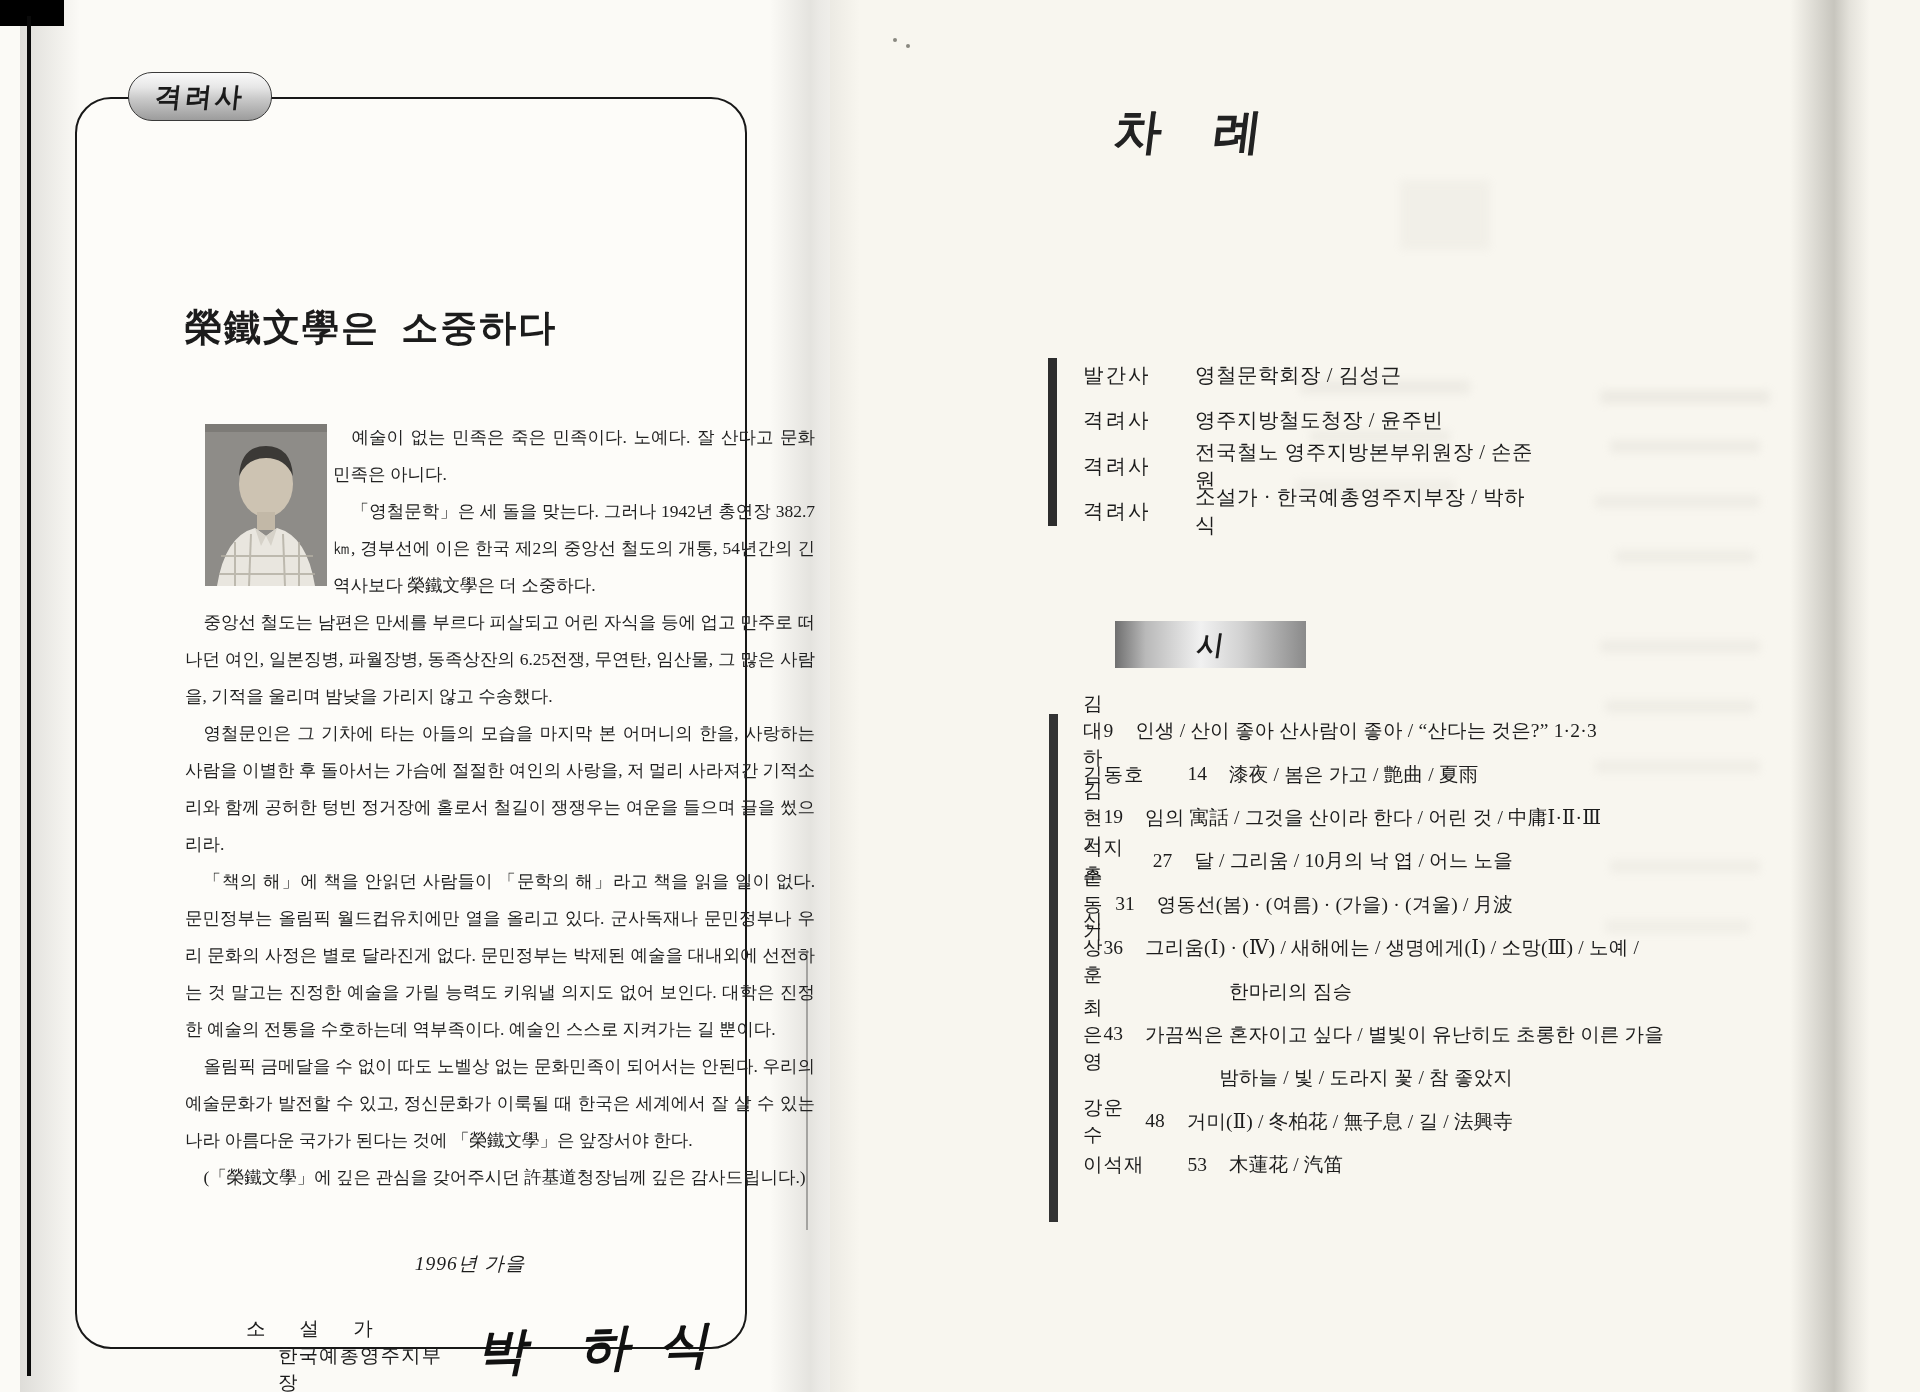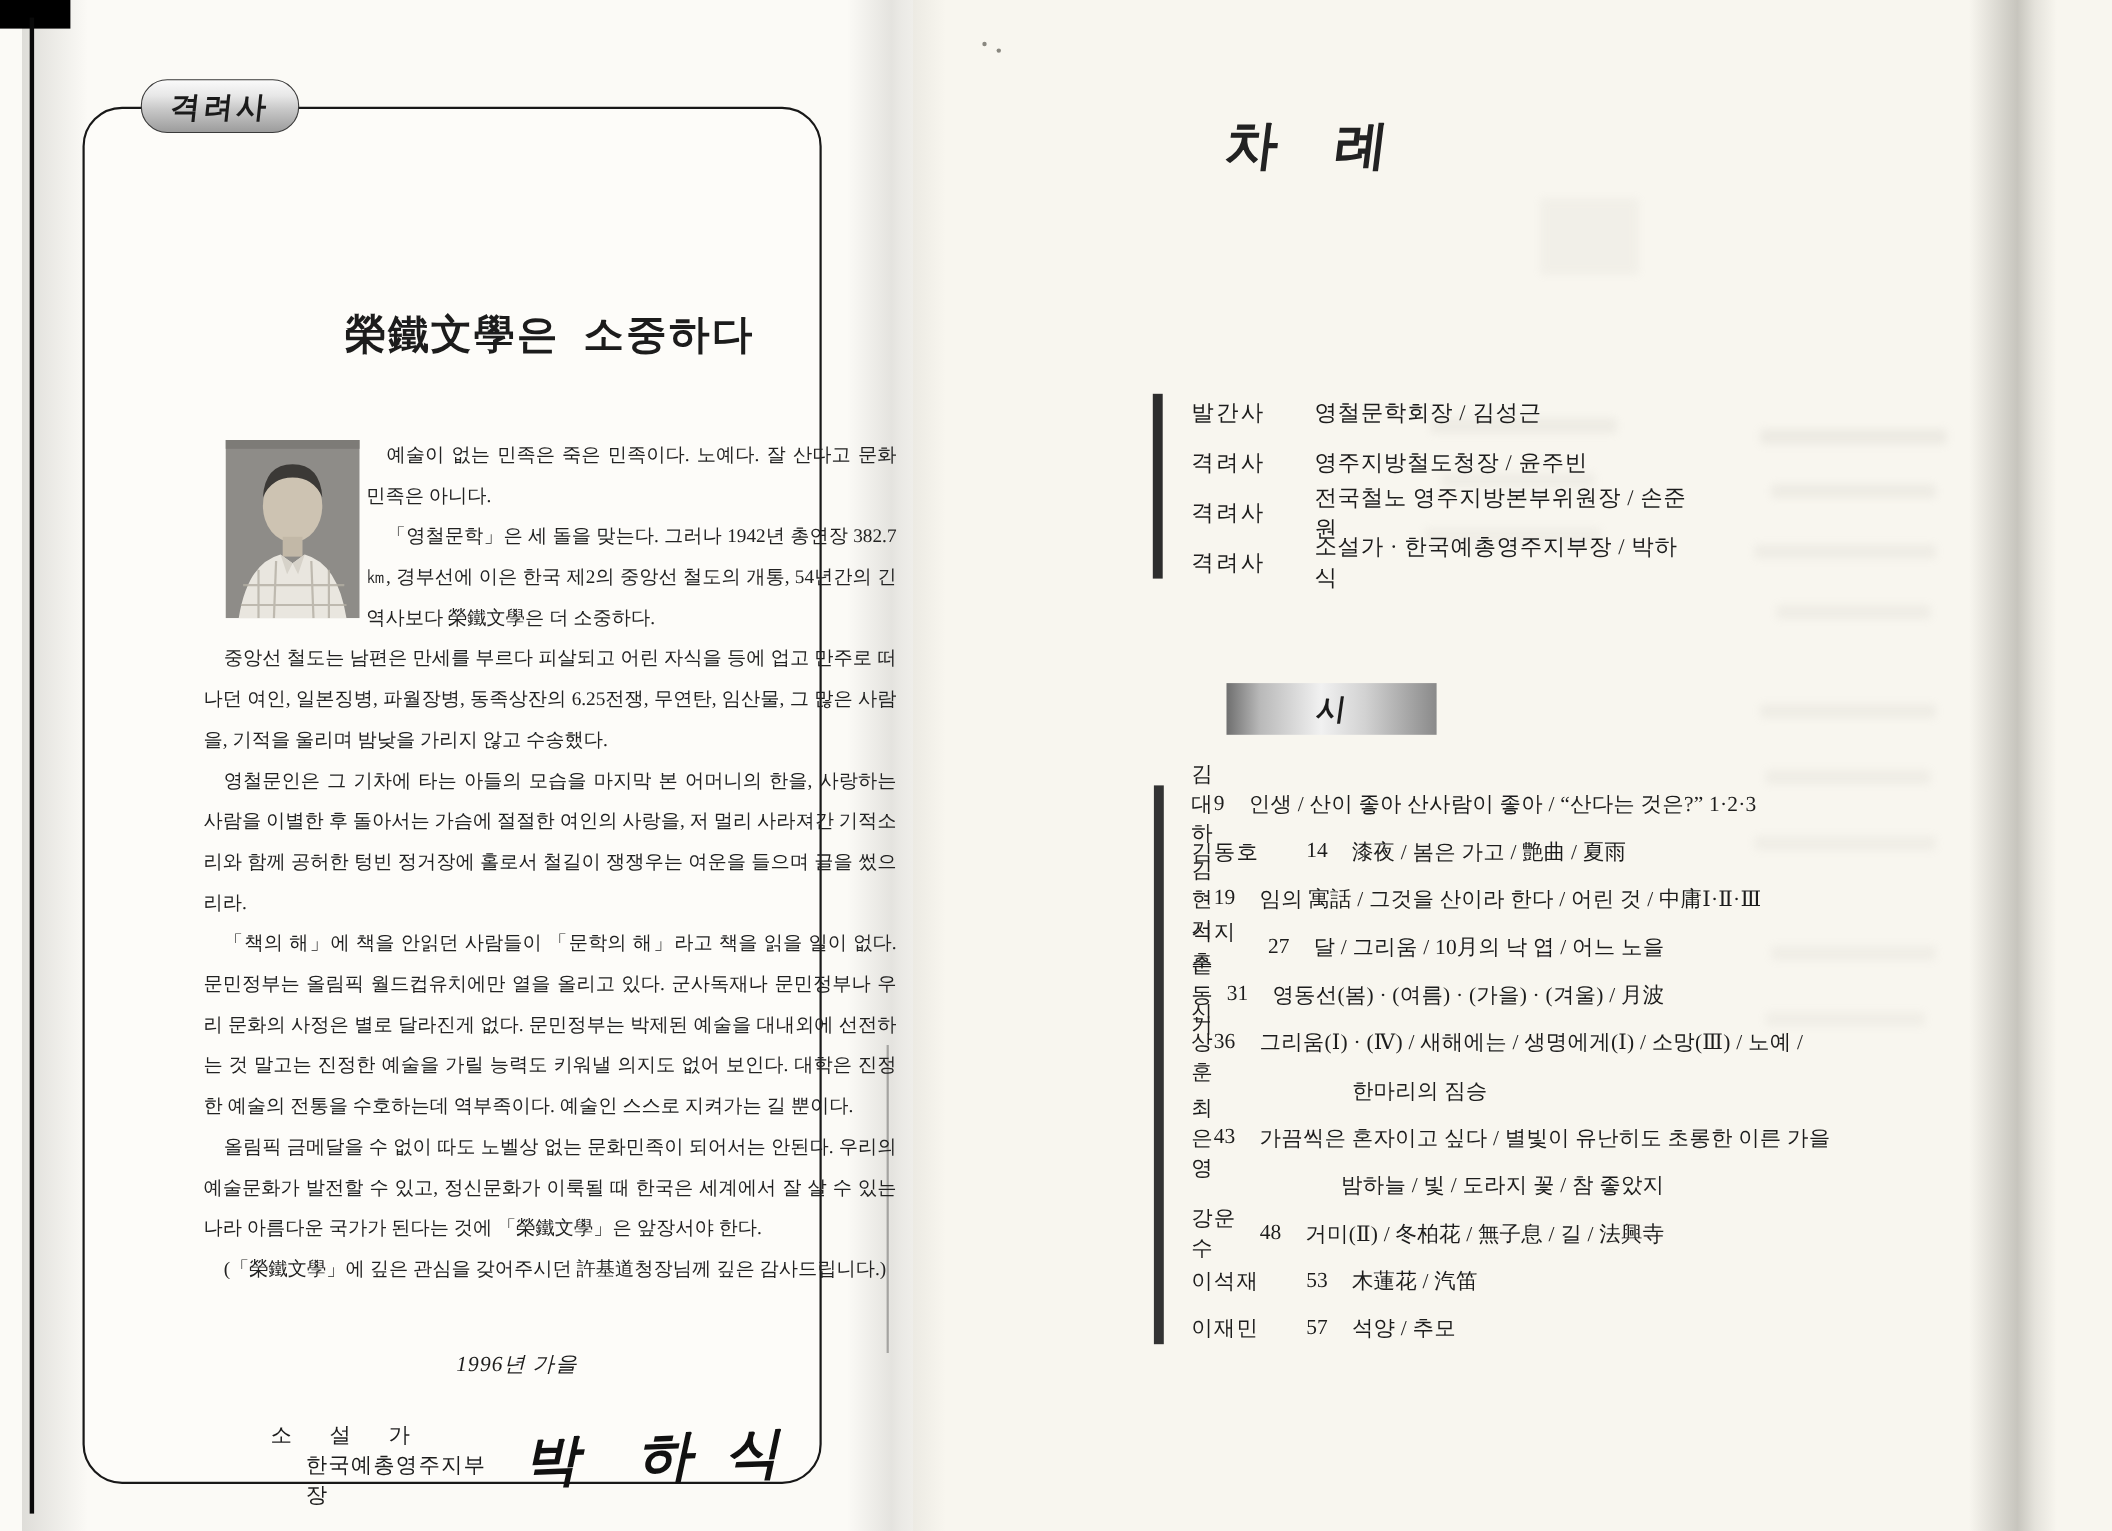--- a/index.html
+++ b/index.html
@@ -24,21 +24,21 @@
   .ghost{position:absolute;background:#b9b6ad;filter:blur(4px);border-radius:3px;}
   
   .frame{position:absolute;left:75px;top:97px;width:668px;height:1248px;
     border:2px solid #181818;border-radius:36px;background:#fdfcf9;}
   .tab{position:absolute;left:128px;top:72px;width:142px;height:47px;border-radius:24px;
     border:1px solid #3a3a3a;z-index:3;
     background:linear-gradient(180deg,#fafafa 0%,#e7e7e7 30%,#c9c9c9 55%,#9c9c9c 100%);
     display:flex;align-items:center;justify-content:center;}
   .tab span{font-size:27px;font-weight:bold;transform:skewX(-6deg);letter-spacing:3px;color:#1a1a1a;}
   .page-body{position:absolute;left:108px;top:99px;width:630px;}
-  .gy-title{margin-top:81px;text-align:center;font-size:37px;font-weight:bold;letter-spacing:2px;word-spacing:10px;}
+  .gy-title{margin-top:105px;font-size:37px;font-weight:bold;letter-spacing:2px;word-spacing:10px;}
   .bodytext{margin-top:66px;font-size:17.5px;line-height:37px;text-align:justify;color:#222;}
   .bodytext p{margin:0;text-indent:1.05em;}
   .photo{float:left;width:122px;height:162px;margin:5px 24px 6px 2px;}
   .dateline{margin-top:54px;text-align:center;font-size:19.5px;letter-spacing:1px;margin-left:-60px;font-style:italic;}
   .signrow{margin-top:38px;display:flex;justify-content:center;align-items:flex-start;gap:26px;margin-left:-40px;}
   .roles{width:204px;}
   .role1{font-size:19.5px;white-space:pre;}
   .role2{font-size:19.5px;letter-spacing:1px;margin-left:32px;}
   .signature{font-size:50px;font-weight:bold;font-style:italic;transform:rotate(-2deg);
     font-family:"DejaVu Serif",serif;white-space:pre;letter-spacing:6px;color:#111;}
@@ -219,20 +219,15 @@
     <div class="toc-row">
       <span class="toc-author">강운수</span>
       <span class="toc-pg">48</span>
       <span class="toc-titles">거미(Ⅱ) / 冬柏花 / 無子息 / 길 / 法興寺</span>
     </div>
     <div class="toc-row">
       <span class="toc-author">이석재</span>
       <span class="toc-pg">53</span>
       <span class="toc-titles">木蓮花 / 汽笛</span>
     </div>
-    <div class="toc-row">
-      <span class="toc-author">이재민</span>
-      <span class="toc-pg">57</span>
-      <span class="toc-titles">석양 / 추모</span>
-    </div>
 
   </div>
 </div>
 
 </body></html>

